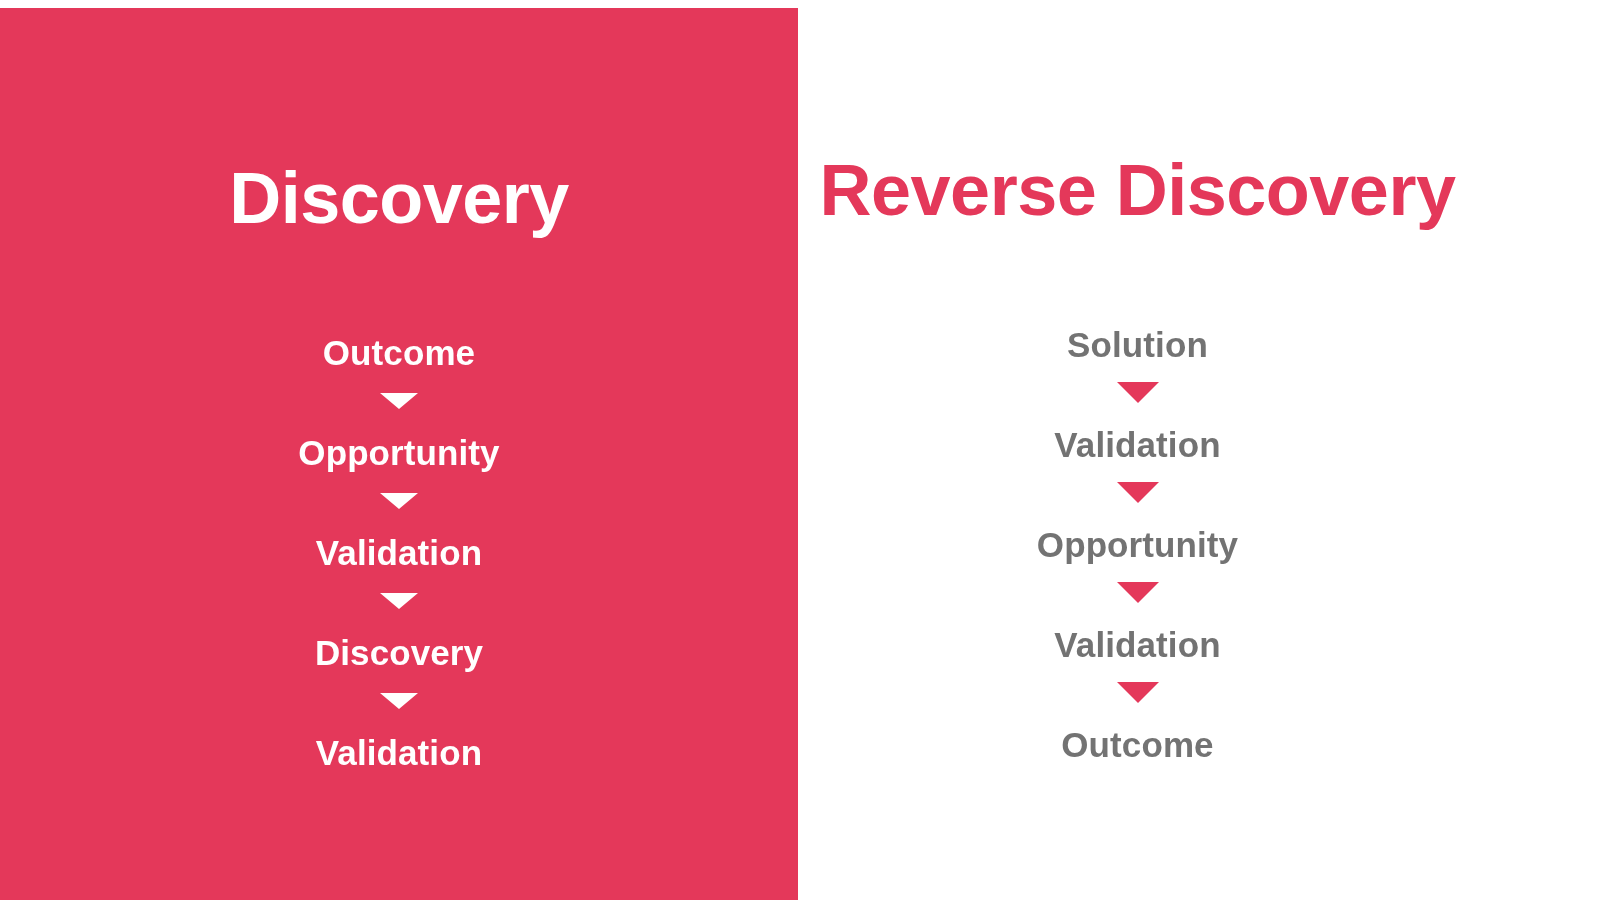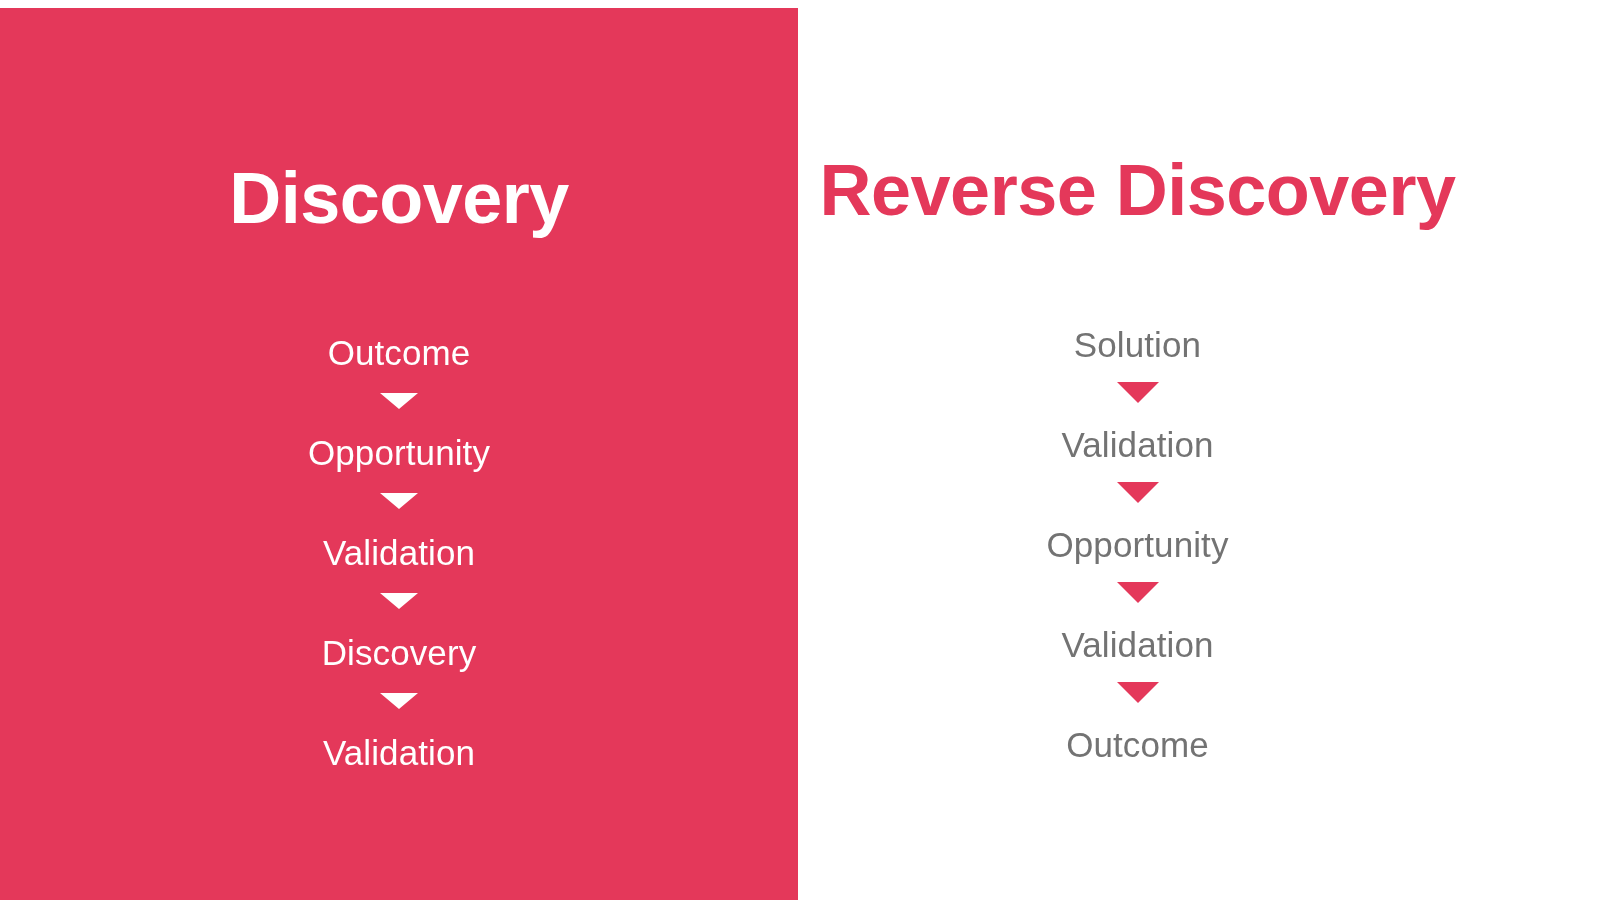--- a/index.html
+++ b/index.html
@@ -71,21 +71,21 @@
     top: 322px;
     left: 0;
     right: 0;
     display: flex;
     flex-direction: column;
     align-items: center;
   }
 
   .flow-step {
     font-size: 35px;
-    font-weight: 400;
+    font-weight: 700;
     line-height: 46px;
     letter-spacing: 0.1px;
     text-align: center;
     white-space: nowrap;
   }
   .panel-left .flow-step {
     color: #ffffff;
   }
   .panel-right .flow-step {
     color: #737373;

